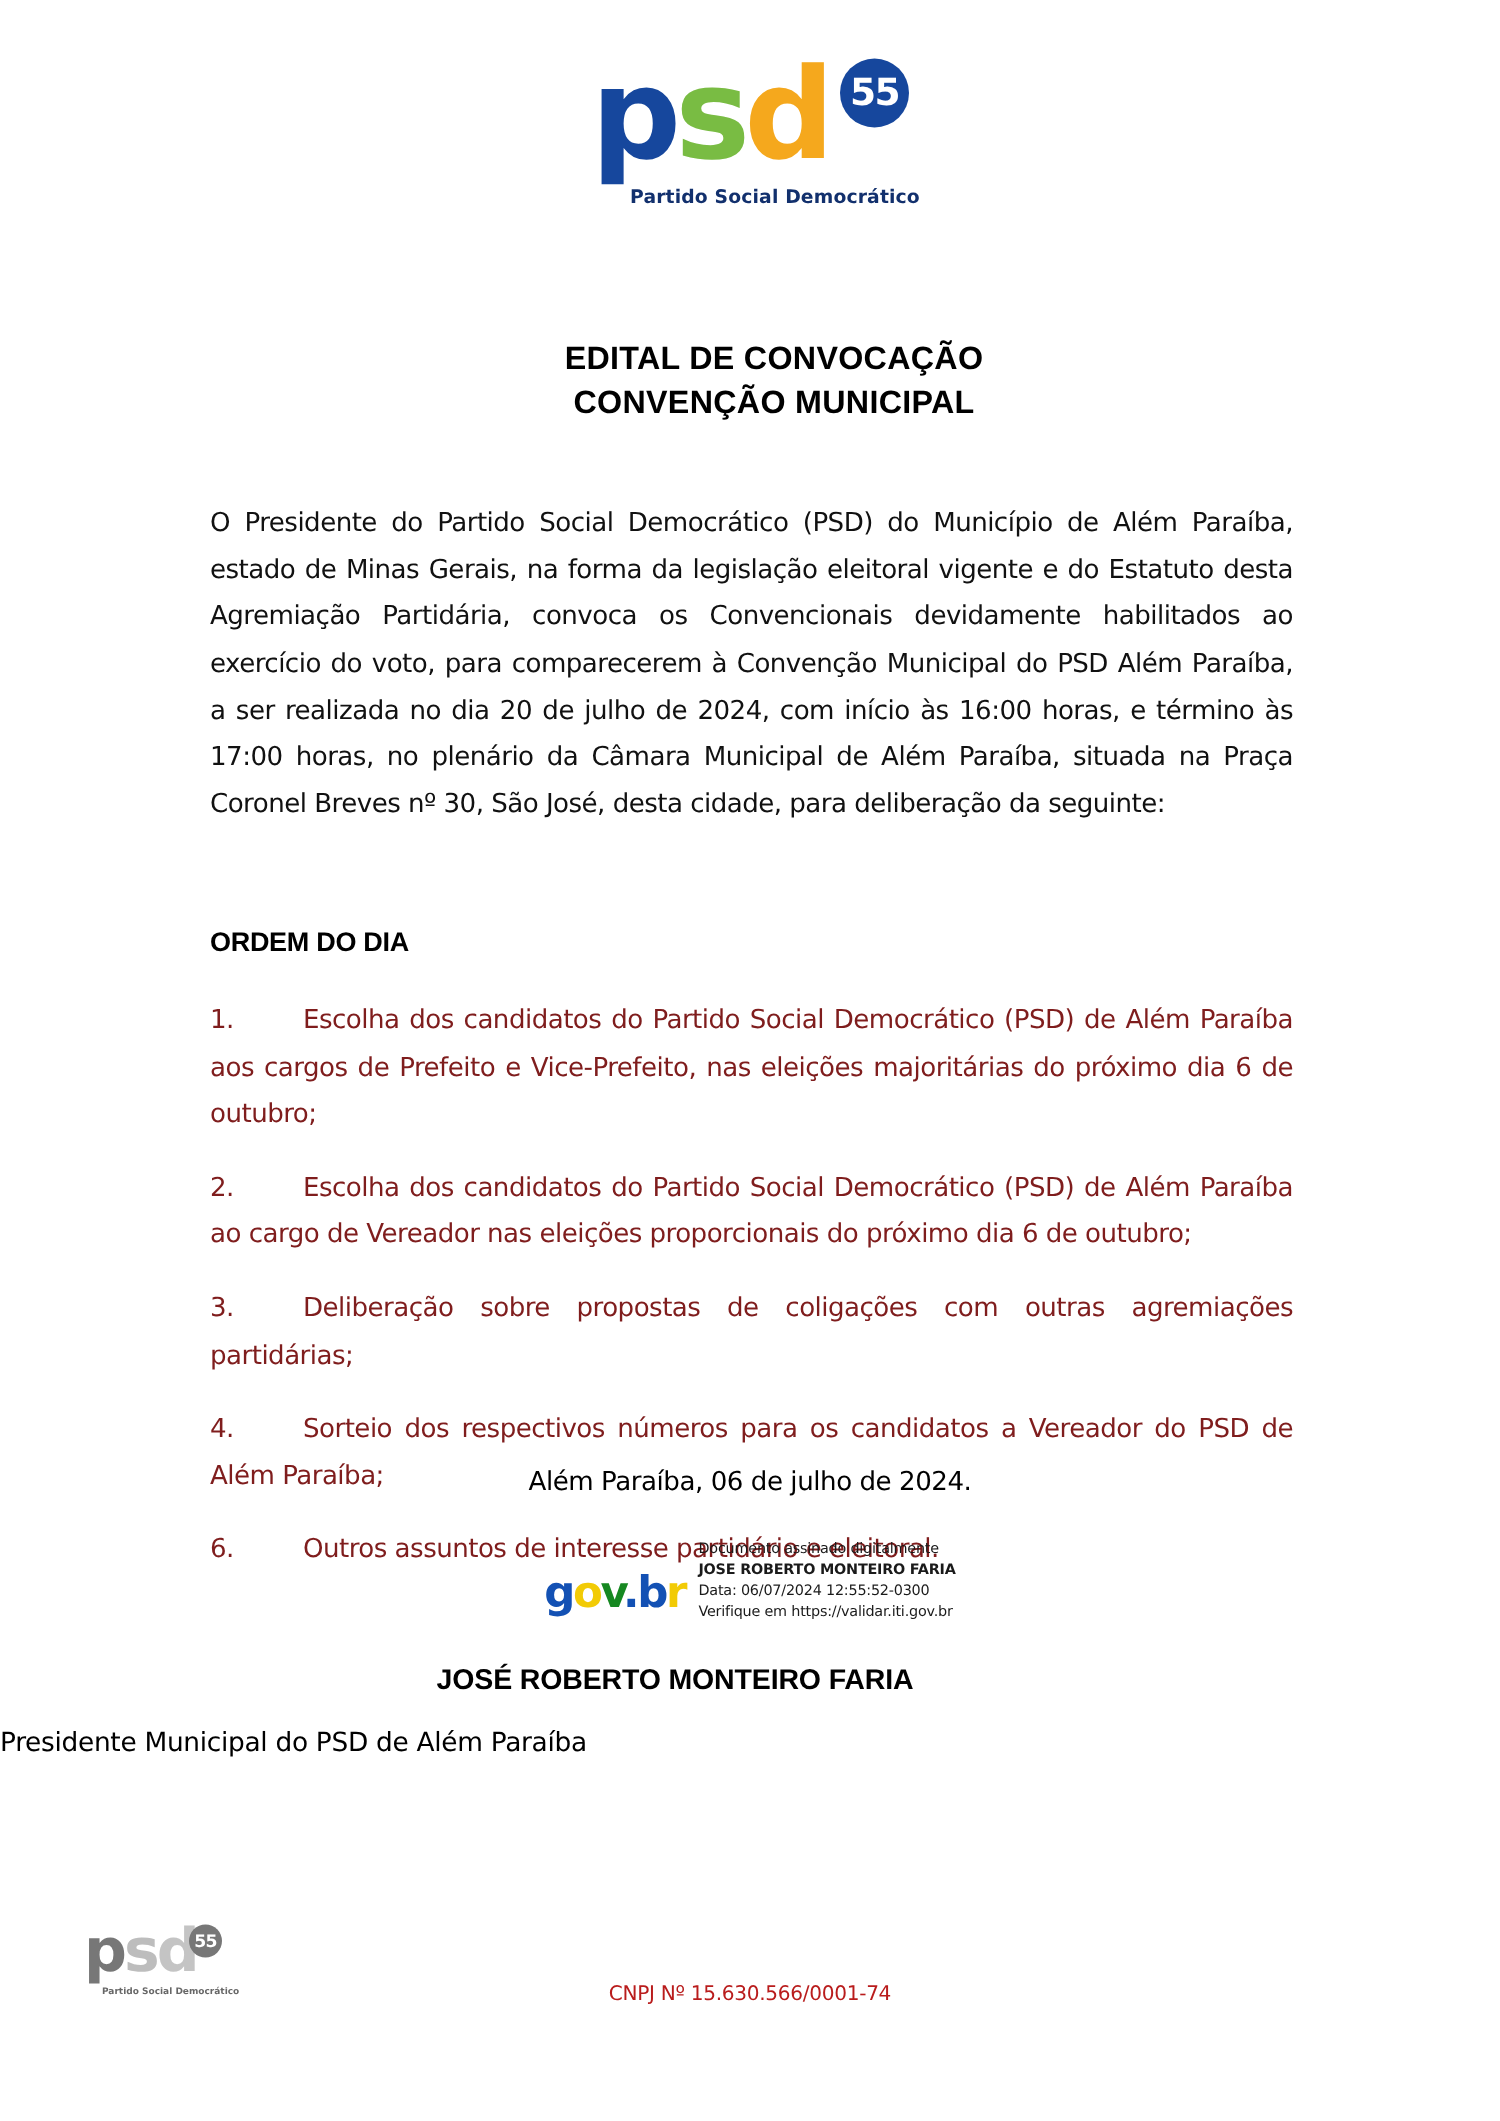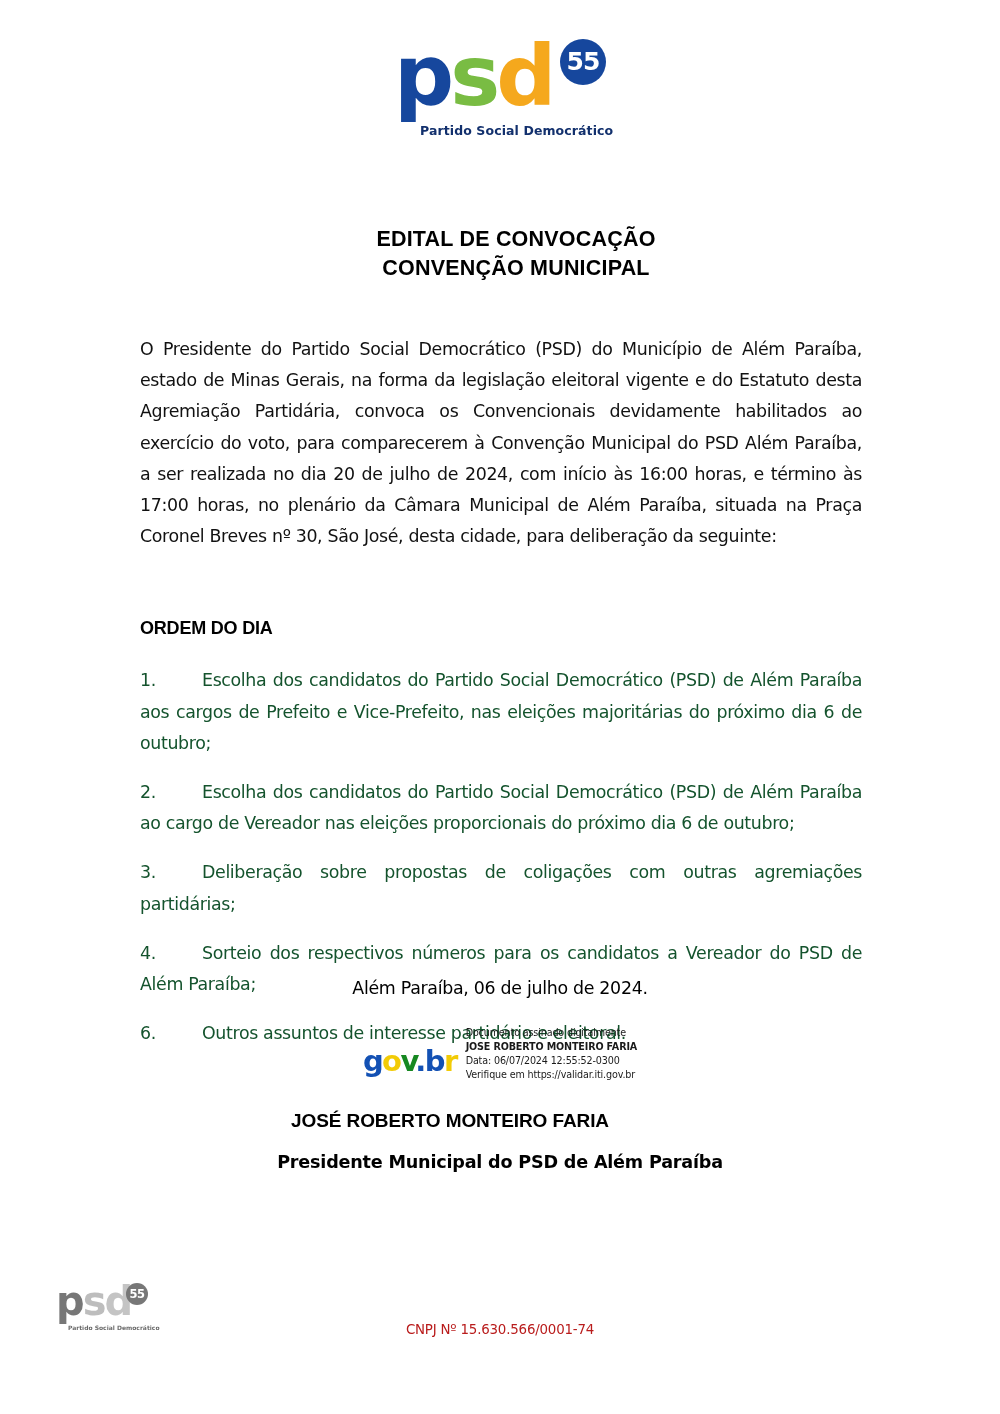--- a/index.html
+++ b/index.html
@@ -123,21 +123,21 @@
     padding: 0;
     margin-top: 26px;
   }
   ol.agenda li {
     font-family: "DejaVu Sans", "Liberation Sans", sans-serif;
     font-size: 17.4px;
     line-height: 31.2px;
     text-align: justify;
     letter-spacing: -0.35px;
     margin-bottom: 18px;
-    color: #14532d;
+    color: #7f1d1d;
   }
   ol.agenda li .num {
     display: inline-block;
     width: 62px;
   }
 
   
   .sig-place {
     position: absolute;
     top: 978px;
@@ -196,23 +196,22 @@
     font-family: "Liberation Sans", "DejaVu Sans", sans-serif;
     font-weight: bold;
     font-size: 19px;
     letter-spacing: -0.1px;
   }
   .sig-role {
     position: absolute;
     top: 1152px;
     left: 0;
     width: 1000px;
-    text-align: center;
-    font-family: "DejaVu Sans", "Liberation Sans", sans-serif;
-    font-weight: bold;
+    font-family: "DejaVu Sans", "Liberation Sans", sans-serif;
+    font-weight: normal;
     font-size: 17.6px;
     letter-spacing: -0.2px;
   }
 
   
   .footer-logo {
     position: absolute;
     left: 56px;
     top: 1281px;
     width: 92px;

